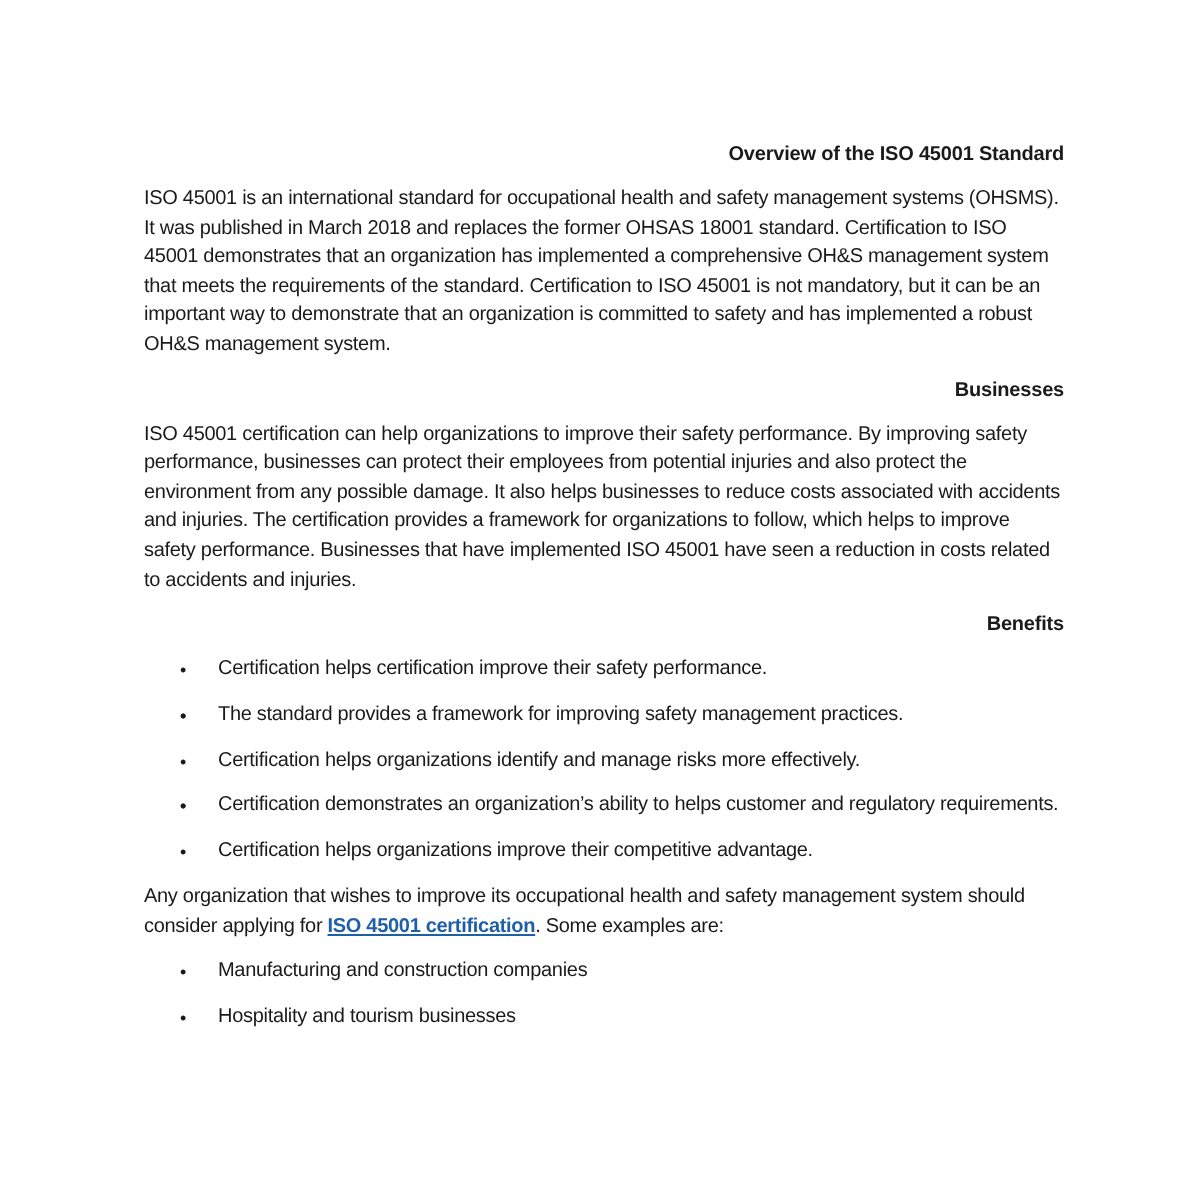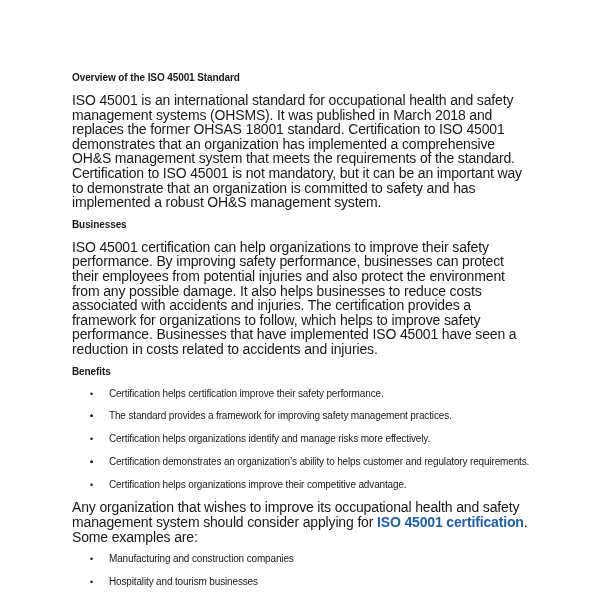--- a/index.html
+++ b/index.html
@@ -1,24 +1,24 @@
 <!DOCTYPE html>
 <html><head>
 <meta charset="utf-8">
 <style>
   html, body { margin: 0; padding: 0; background: #ffffff; }
   body { width: 600px; height: 600px; overflow: hidden; position: relative;
          font-family: "Liberation Sans", sans-serif; color: #1a1a1a; }
   .page { position: absolute; left: 72px; top: 71px; width: 460px; }
-  .heading { font-weight: bold; font-size: 10px; line-height: 14px; margin: 0 0 8px 0; letter-spacing: -0.1px; }
-  .para { font-size: 14px; line-height: 14.6px; margin: 0 0 8px 0; letter-spacing: -0.15px; }
+  .heading { font-weight: bold; font-size: 10px; line-height: 14px; margin: 0 0 8px 0; letter-spacing: -0.1px; text-align: right; }
+  .para { font-size: 10px; line-height: 14.6px; margin: 0 0 8px 0; letter-spacing: -0.15px; }
   .list { list-style: none; margin: 0 0 0 0; padding: 0; }
   .list li { position: relative; font-size: 10px; line-height: 14.6px; padding-left: 37px; margin: 0 0 8.2px 0; letter-spacing: -0.15px; }
   .bullet { position: absolute; left: 18px; top: 0; font-size: 9px; }
-  .link { color: #1f5fa8; font-weight: bold; }
+  .link { color: #1f5fa8; text-decoration: underline; font-weight: bold; }
 </style>
 </head>
 <body>
 
 <div class="page">
   <p class="heading">Overview of the ISO 45001 Standard</p>
   <p class="para">ISO 45001 is an international standard for occupational health and safety management systems (OHSMS). It was published in March 2018 and replaces the former OHSAS 18001 standard. Certification to ISO 45001 demonstrates that an organization has implemented a comprehensive OH&amp;S management system that meets the requirements of the standard. Certification to ISO 45001 is not mandatory, but it can be an important way to demonstrate that an organization is committed to safety and has implemented a robust OH&amp;S management system.</p>
 
   <p class="heading">Businesses</p>
   <p class="para">ISO 45001 certification can help organizations to improve their safety performance. By improving safety performance, businesses can protect their employees from potential injuries and also protect the environment from any possible damage. It also helps businesses to reduce costs associated with accidents and injuries. The certification provides a framework for organizations to follow, which helps to improve safety performance. Businesses that have implemented ISO 45001 have seen a reduction in costs related to accidents and injuries.</p>

